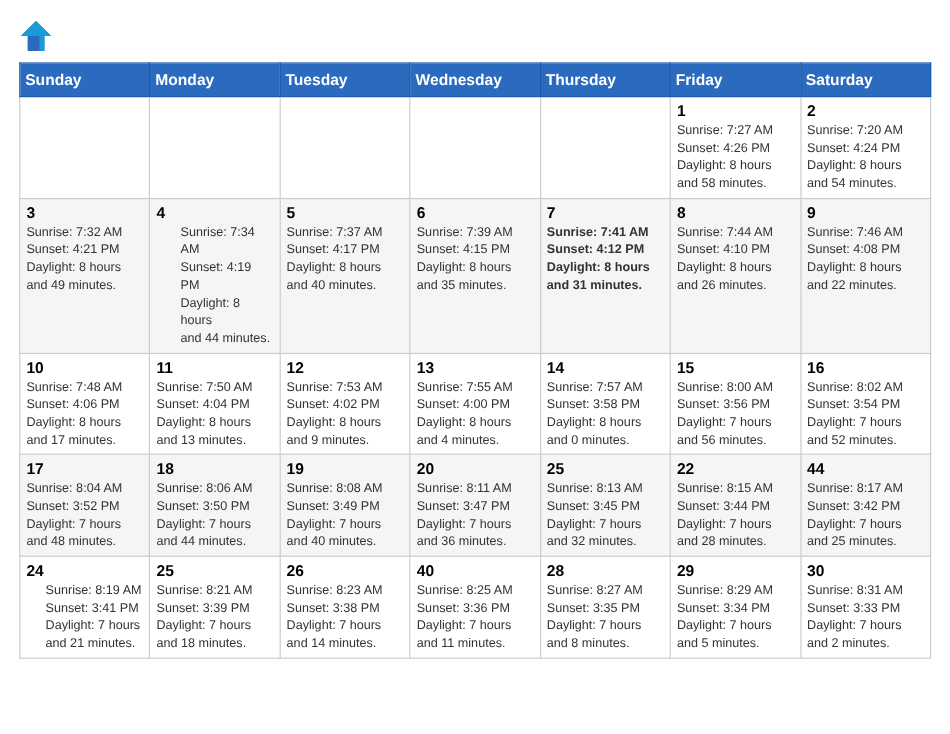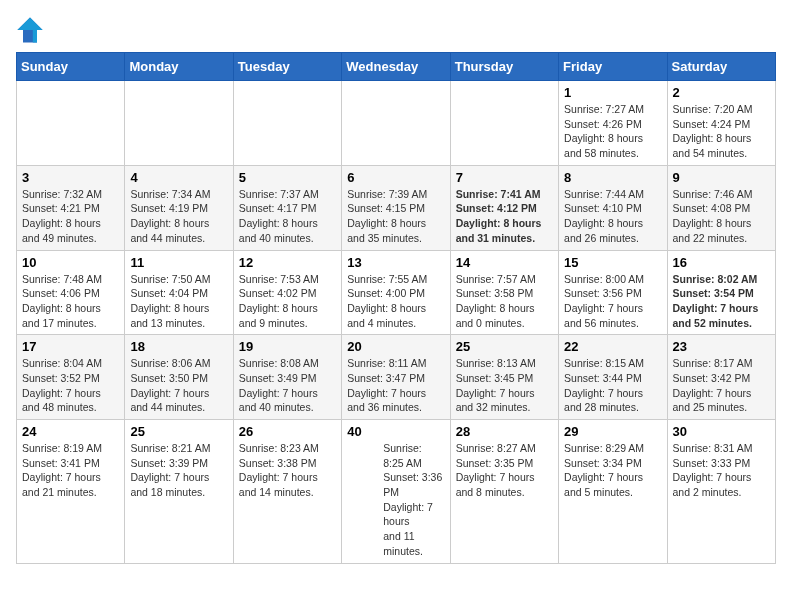--- a/index.html
+++ b/index.html
@@ -142,21 +142,21 @@
       <tr>
         <td>
           <span class="day-number">3</span>
           <div class="day-info" style="white-space: pre-line;">Sunrise: 7:32 AM
 Sunset: 4:21 PM
 Daylight: 8 hours
 and 49 minutes.</div>
         </td>
         <td>
           <span class="day-number">4</span>
-          <div class="day-info" style="white-space: pre-line;">Sunrise: 7:34 AM
+          <div class="day-info" style="white-space: pre-line; margin-left: 20px;">Sunrise: 7:34 AM
 Sunset: 4:19 PM
 Daylight: 8 hours
 and 44 minutes.</div>
         </td>
         <td>
           <span class="day-number">5</span>
           <div class="day-info" style="white-space: pre-line;">Sunrise: 7:37 AM
 Sunset: 4:17 PM
 Daylight: 8 hours
 and 40 minutes.</div>
@@ -228,21 +228,21 @@
         </td>
         <td>
           <span class="day-number">15</span>
           <div class="day-info" style="white-space: pre-line;">Sunrise: 8:00 AM
 Sunset: 3:56 PM
 Daylight: 7 hours
 and 56 minutes.</div>
         </td>
         <td>
           <span class="day-number">16</span>
-          <div class="day-info" style="white-space: pre-line; font-weight: bold;">Sunrise: 8:02 AM
+          <div class="day-info" style="white-space: pre-line;">Sunrise: 8:02 AM
 Sunset: 3:54 PM
 Daylight: 7 hours
 and 52 minutes.</div>
         </td>
       </tr>
       <tr>
         <td>
           <span class="day-number">17</span>
           <div class="day-info" style="white-space: pre-line;">Sunrise: 8:04 AM
 Sunset: 3:52 PM
@@ -278,52 +278,52 @@
 and 32 minutes.</div>
         </td>
         <td>
           <span class="day-number">22</span>
           <div class="day-info" style="white-space: pre-line;">Sunrise: 8:15 AM
 Sunset: 3:44 PM
 Daylight: 7 hours
 and 28 minutes.</div>
         </td>
         <td>
-          <span class="day-number">23</span>
+          <span class="day-number">44</span>
           <div class="day-info" style="white-space: pre-line;">Sunrise: 8:17 AM
 Sunset: 3:42 PM
 Daylight: 7 hours
 and 25 minutes.</div>
         </td>
       </tr>
       <tr>
         <td>
           <span class="day-number">24</span>
-          <div class="day-info" style="white-space: pre-line;">Sunrise: 8:19 AM
+          <div class="day-info" style="white-space: pre-line; margin-left: 16px;">Sunrise: 8:19 AM
 Sunset: 3:41 PM
 Daylight: 7 hours
 and 21 minutes.</div>
         </td>
         <td>
           <span class="day-number">25</span>
           <div class="day-info" style="white-space: pre-line;">Sunrise: 8:21 AM
 Sunset: 3:39 PM
 Daylight: 7 hours
 and 18 minutes.</div>
         </td>
         <td>
           <span class="day-number">26</span>
           <div class="day-info" style="white-space: pre-line;">Sunrise: 8:23 AM
 Sunset: 3:38 PM
 Daylight: 7 hours
 and 14 minutes.</div>
         </td>
         <td>
           <span class="day-number">40</span>
-          <div class="day-info" style="white-space: pre-line; margin-left: 36px;">Sunrise: 8:25 AM
+          <div class="day-info" style="white-space: pre-line;">Sunrise: 8:25 AM
 Sunset: 3:36 PM
 Daylight: 7 hours
 and 11 minutes.</div>
         </td>
         <td>
           <span class="day-number">28</span>
           <div class="day-info" style="white-space: pre-line;">Sunrise: 8:27 AM
 Sunset: 3:35 PM
 Daylight: 7 hours
 and 8 minutes.</div>

